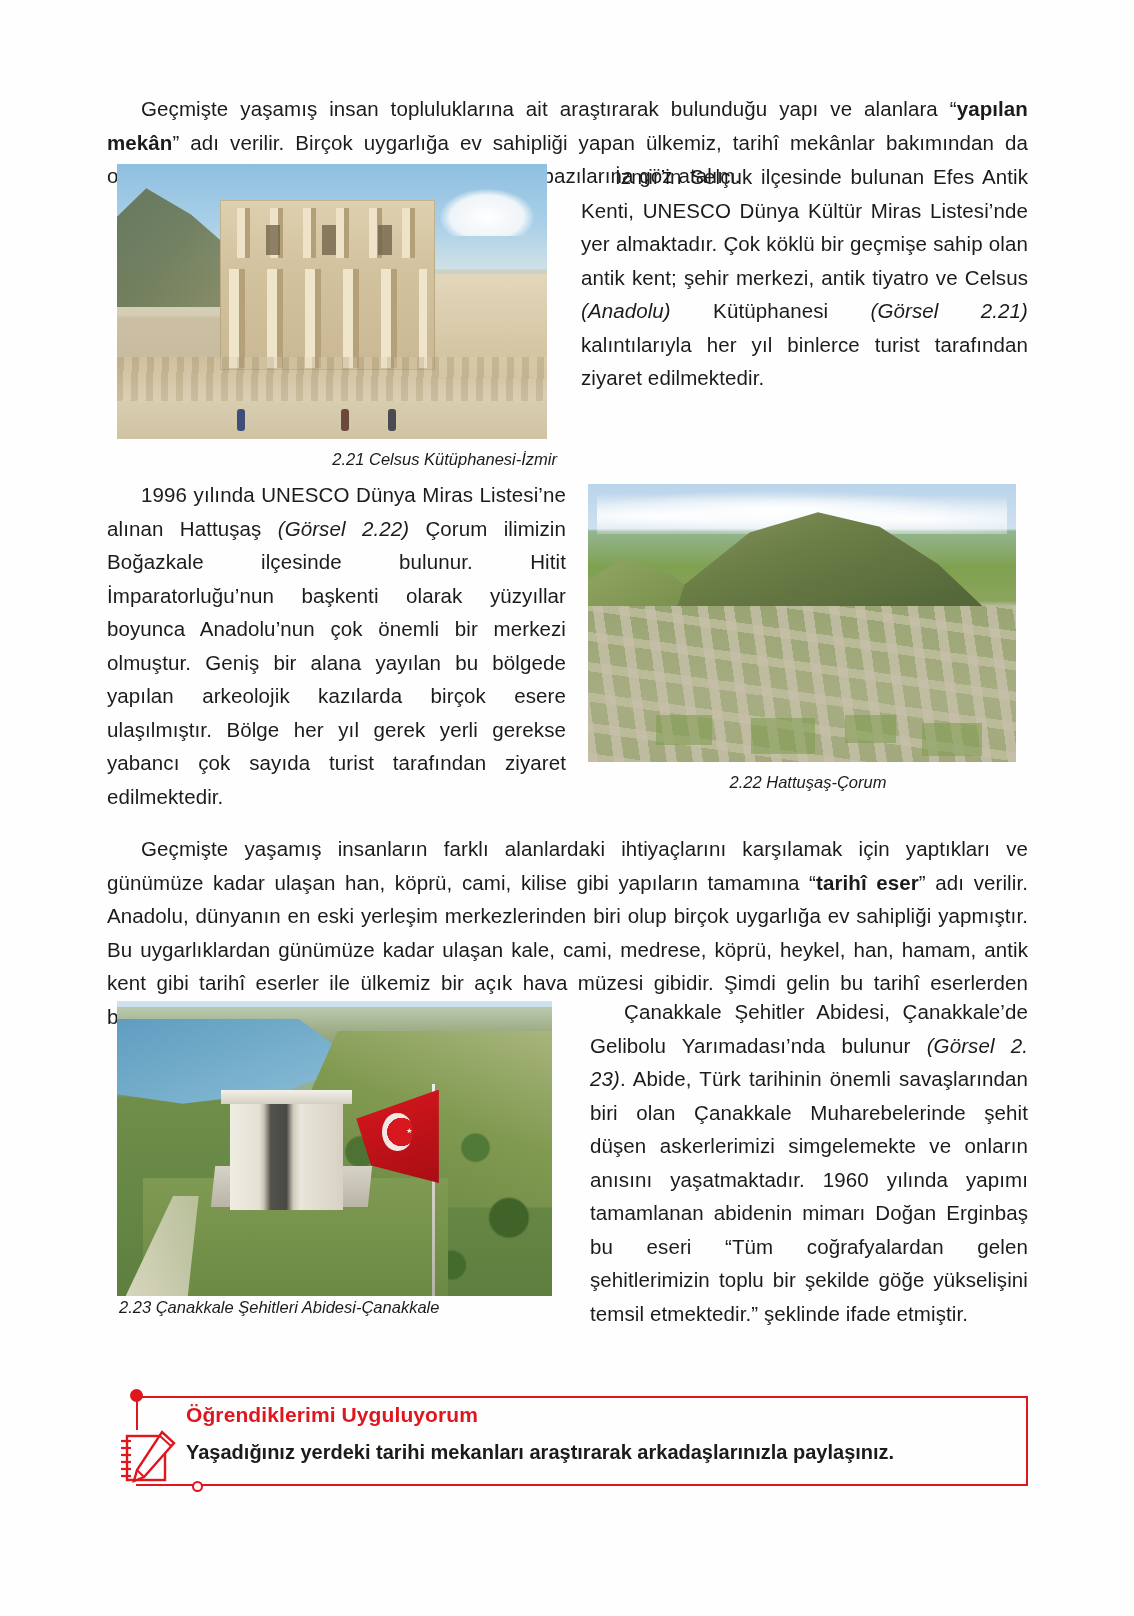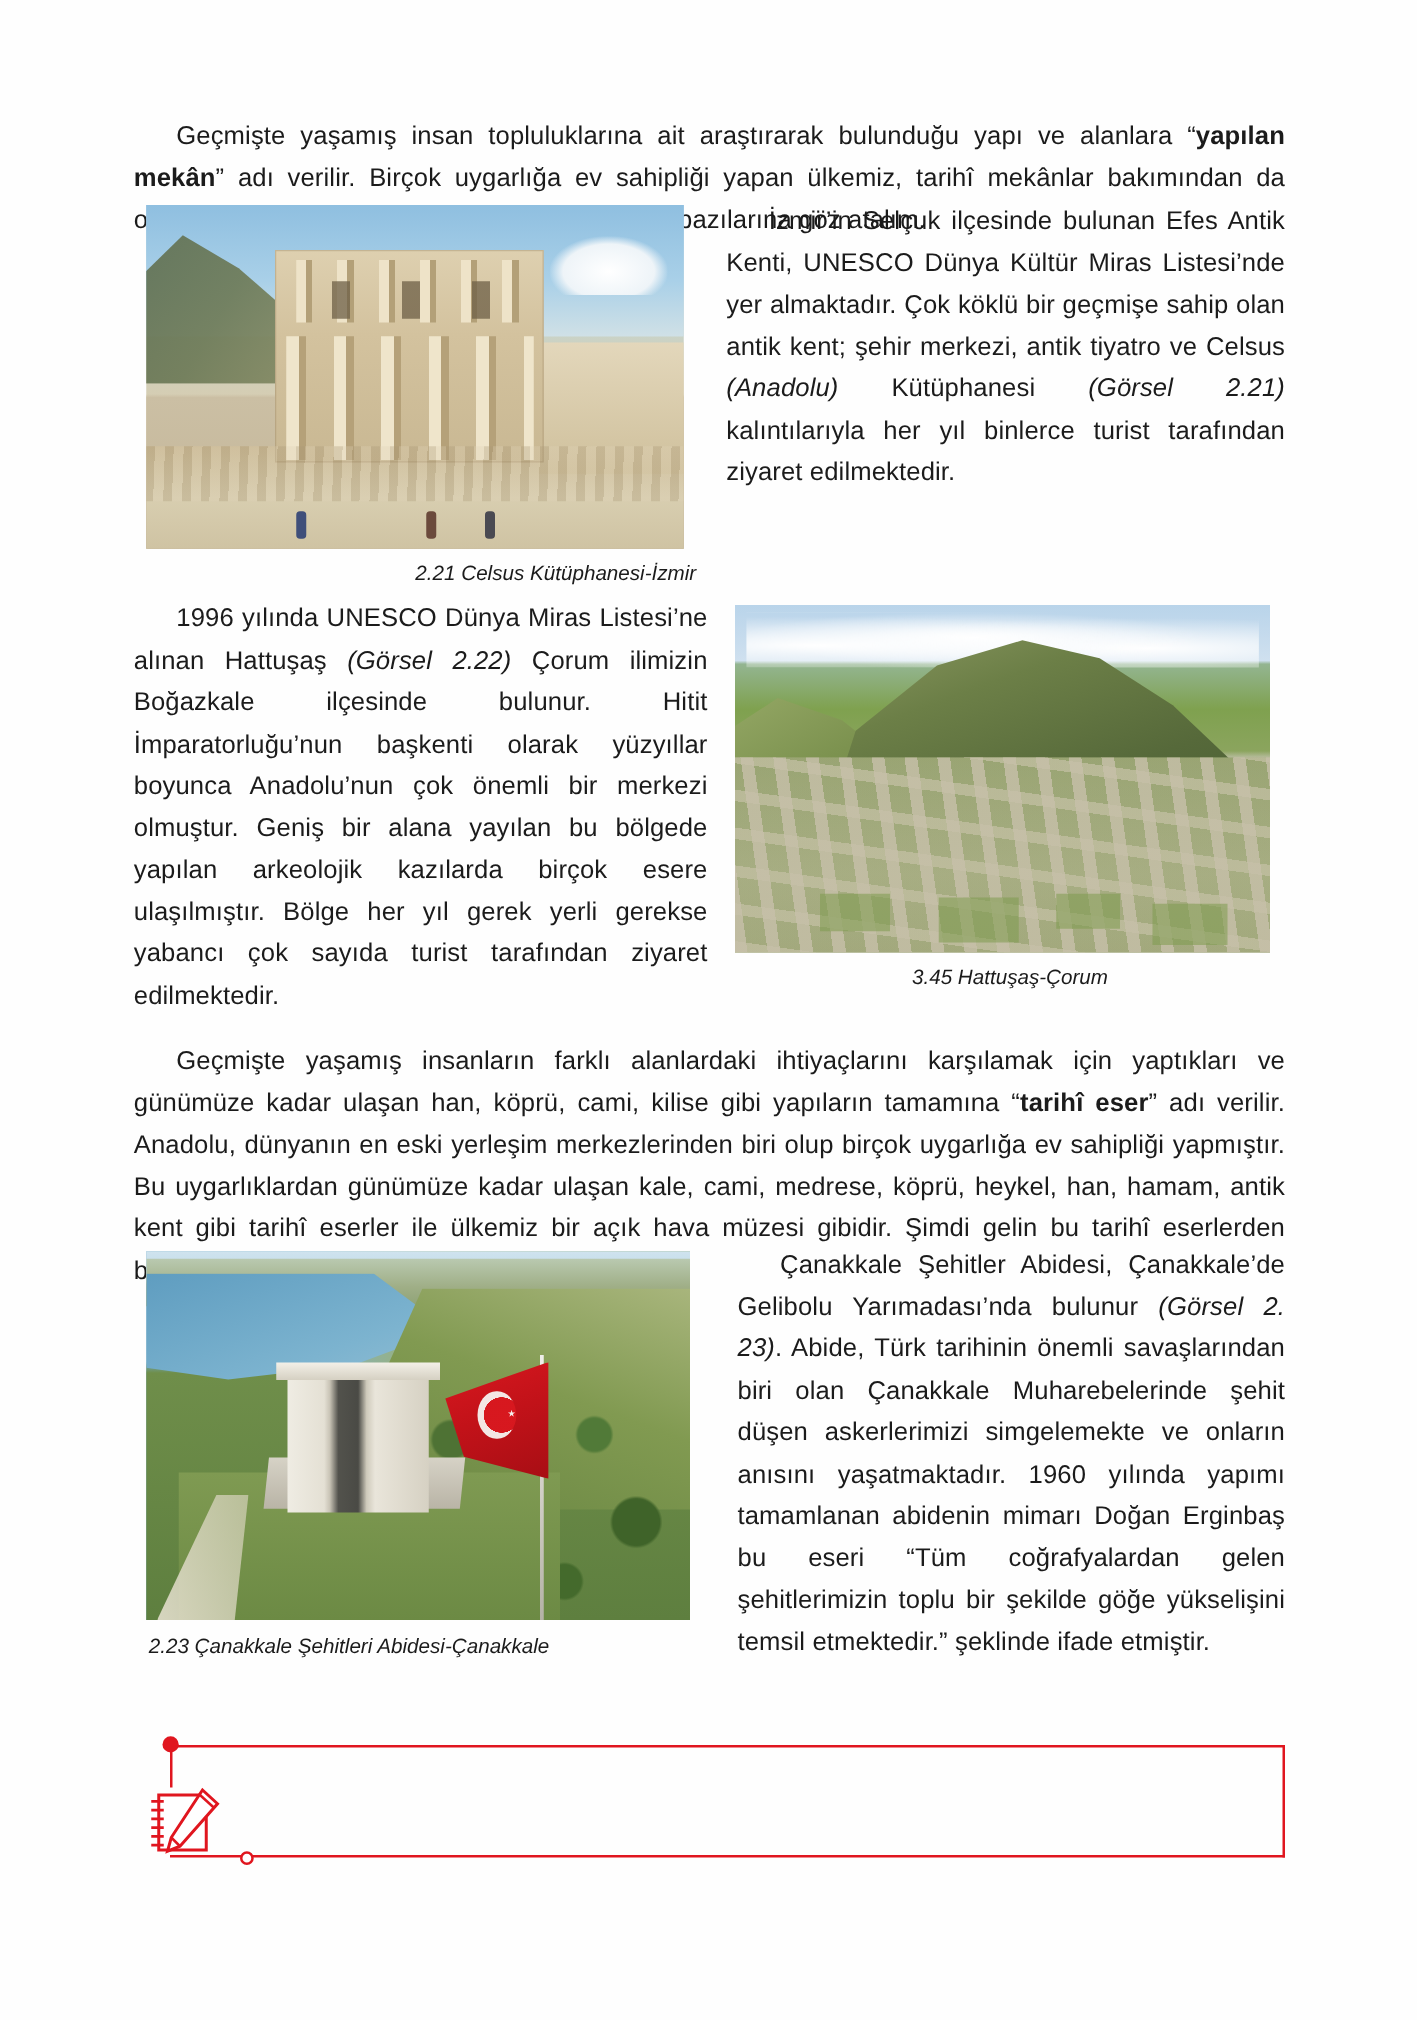--- a/index.html
+++ b/index.html
@@ -85,21 +85,21 @@
   .fig-hattusas .photo { width: 428px; height: 278px; }
   .fig-hattusas .caption { margin-top: 9px; text-align: center; }
 
   
   .fig-canakkale {
     float: left;
     width: 445px;
     margin: 6px 28px 4px 10px;
   }
   .fig-canakkale .photo { width: 435px; height: 295px; }
-  .fig-canakkale .caption { margin-top: 10px; padding-left: 2px; }
+  .fig-canakkale .caption { padding-left: 2px; }
 
   .clearfix::after { content: ""; display: block; clear: both; }
 
   
   .ph-celsus {
     background:
       linear-gradient(180deg, #8fbfe0 0%, #a9d0e8 22%, #cfe0e6 38%, transparent 38.5%),
       linear-gradient(180deg, transparent 0%, transparent 55%, #cbbfa4 56%, #c3b597 100%),
       linear-gradient(180deg, #9ec9e4 0%, #c5d5cf 30%, #d8ccae 60%, #cbbd9e 100%);
   }
@@ -382,21 +382,21 @@
       <div class="photo ph-hattusas">
         <span class="ph-layer hat-clouds"></span>
         <span class="ph-layer hat-hill2"></span>
         <span class="ph-layer hat-hill"></span>
         <span class="ph-layer hat-ruins"></span>
         <span class="ph-layer hat-grassplot" style="left:16%;bottom:6%;width:13%;height:11%;"></span>
         <span class="ph-layer hat-grassplot" style="left:38%;bottom:3%;width:15%;height:13%;"></span>
         <span class="ph-layer hat-grassplot" style="left:60%;bottom:7%;width:12%;height:10%;"></span>
         <span class="ph-layer hat-grassplot" style="left:78%;bottom:2%;width:14%;height:12%;"></span>
       </div>
-      <div class="caption">3.45  Hattuşaş-Çorum</div>
+      <div class="caption">2.22  Hattuşaş-Çorum</div>
     </div>
 
     <p class="body-text"><span>1996 yılında UNESCO Dünya Miras Listesi’ne alınan Hattuşaş </span><i>(Görsel 2.22)</i><span> Çorum ilimizin Boğazkale ilçesinde bulunur. Hitit İmparatorluğu’nun başkenti olarak yüzyıllar boyunca Anadolu’nun çok önemli bir merkezi olmuştur. Geniş bir alana yayılan bu bölgede yapılan arkeolojik kazılarda birçok esere ulaşılmıştır. Bölge her yıl gerek yerli gerekse yabancı çok sayıda turist tarafından ziyaret edilmektedir.</span></p>
   </div>
 
   <div class="content" style="top:832px;">
     <p class="body-text"><span>Geçmişte yaşamış insanların farklı alanlardaki ihtiyaçlarını karşılamak için yaptıkları  ve günümüze kadar ulaşan han, köprü, cami, kilise gibi yapıların tamamına “</span><b>tarihî eser</b><span>” adı verilir.  Anadolu, dünyanın en eski yerleşim merkezlerinden biri olup birçok uygarlığa ev sahipliği yapmıştır. Bu uygarlıklardan günümüze kadar ulaşan kale, cami, medrese, köprü, heykel, han, hamam, antik kent gibi tarihî eserler ile ülkemiz bir açık hava müzesi gibidir. Şimdi gelin bu tarihî eserlerden bazılarına göz atalım.</span></p>
   </div>
 
   <div class="content clearfix" style="top:995px;">
@@ -437,16 +437,20 @@
         <line x1="3" y1="25" x2="13" y2="25" stroke="#e0161f" stroke-width="2.2"></line>
         <line x1="3" y1="32" x2="13" y2="32" stroke="#e0161f" stroke-width="2.2"></line>
         <line x1="3" y1="39" x2="13" y2="39" stroke="#e0161f" stroke-width="2.2"></line>
         <line x1="3" y1="46" x2="13" y2="46" stroke="#e0161f" stroke-width="2.2"></line>
         <path d="M44 2 L56 13 L26 47 L16 51 L19 40 Z" stroke="#e0161f" stroke-width="2.4" fill="#ffffff"></path>
         <line x1="42" y1="6" x2="53" y2="16" stroke="#e0161f" stroke-width="2"></line>
         <line x1="19" y1="40" x2="26" y2="47" stroke="#e0161f" stroke-width="2"></line>
       </svg>
     </div>
 
+    <div class="act-text">
+      <div class="act-title">Öğrendiklerimi Uyguluyorum</div>
+      <div class="act-task">Yaşadığınız yerdeki tarihi mekanları araştırarak arkadaşlarınızla paylaşınız.</div>
+    </div>
   </div>
 
 
 </div>
 
 </body></html>

